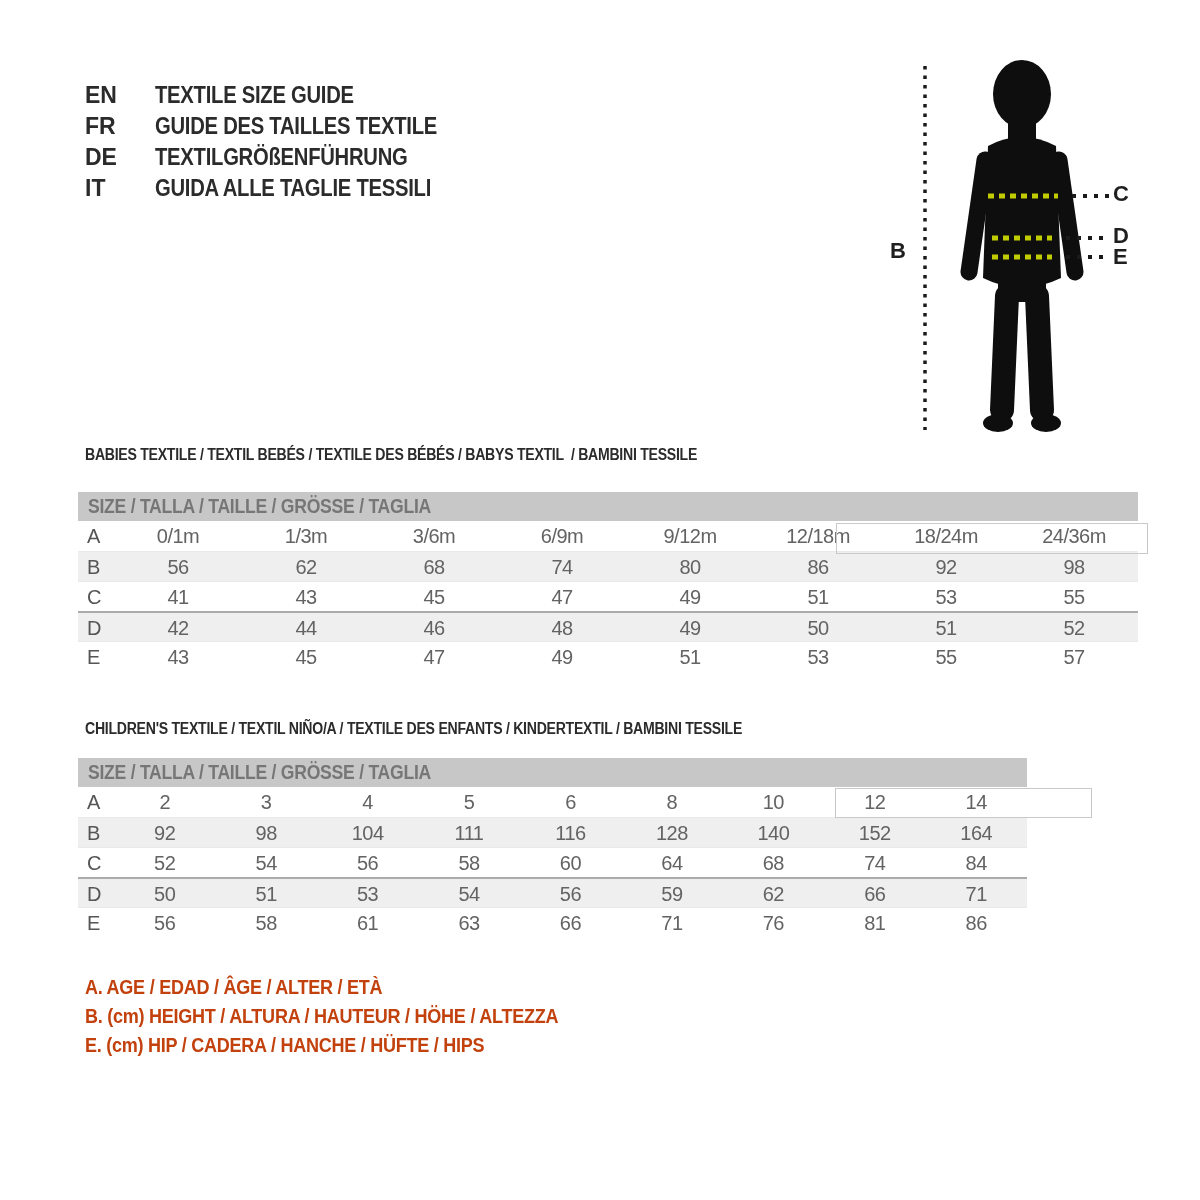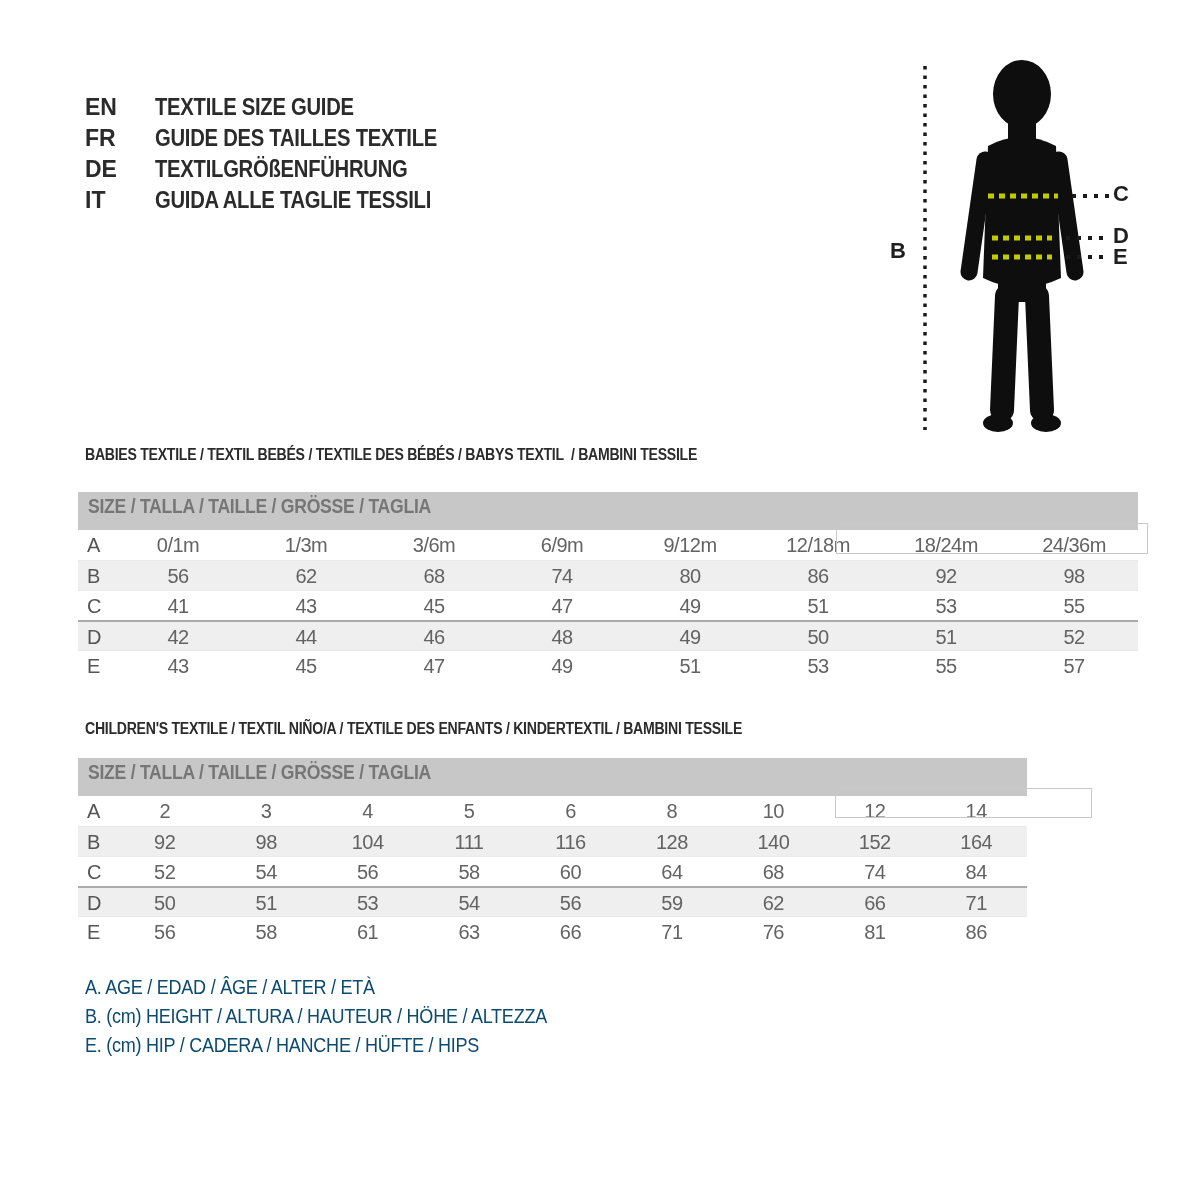--- a/index.html
+++ b/index.html
@@ -3,60 +3,60 @@
 <meta charset="utf-8">
 <style>
   html,body{margin:0;padding:0;background:#ffffff;}
   .canvas{
     position:relative;width:1200px;height:1200px;background:#ffffff;overflow:hidden;
     font-family:"Liberation Sans", sans-serif;color:#2d2d2d;
   }
   .cond{display:inline-block;transform:scaleX(0.88);transform-origin:0 50%;letter-spacing:-0.3px;white-space:pre;}
 
   
-  .lang-block{position:absolute;left:85px;top:92px;}
+  .lang-block{position:absolute;left:85px;top:80px;}
   .lang-row{display:flex;height:31px;line-height:31px;font-size:23px;font-weight:bold;color:#2b2b2b;}
   .lang-code{width:70px;flex:0 0 70px;}
   
   .figure{position:absolute;left:880px;top:50px;width:300px;height:400px;}
   .figure svg{position:absolute;left:0;top:0;}
   .mlabel{position:absolute;font-size:22px;font-weight:bold;color:#1f1f1f;line-height:22px;}
   .lbl-b{left:10px;top:190px;}
   .lbl-c{left:233px;top:133px;}
   .lbl-d{left:233px;top:175px;}
   .lbl-e{left:233px;top:196px;}
 
   
   .sec-heading{position:absolute;left:85px;font-size:16px;font-weight:bold;color:#2b2b2b;white-space:nowrap;}
   .h-babies{top:446px;}
   .h-children{top:720px;}
 
   
   .sg-table{position:absolute;left:78px;}
   .t1{top:492px;width:1060px;}
   .t2{top:758px;width:949px;}
-  .thead{height:38px;line-height:29px;background:#c7c7c7;color:#767676;
+  .thead{height:29px;line-height:29px;background:#c7c7c7;color:#767676;
          font-size:20px;font-weight:bold;padding-left:10px;box-sizing:border-box;}
   .trow{display:flex;height:30px;line-height:30px;font-size:20px;color:#636363;
         letter-spacing:-0.5px;border-top:1px solid #e9e9e9;box-sizing:border-box;}
   .trow.first{border-top:none;}
   .trow.dark-sep{border-top:2px solid #ababab;}
   .r-gray{background:#efefef;}
   .r-white{background:#ffffff;}
   .tlabel{flex:0 0 27px;padding-left:9px;color:#555555;}
   .tcell{flex:1 1 0;text-align:center;}
 
   
   .artifact-box{position:absolute;border:1px solid #c9c9c9;background:transparent;pointer-events:none;}
   .box1{left:836px;top:523px;width:310px;height:29px;}
   .box2{left:835px;top:788px;width:255px;height:28px;}
 
   
   .legend-block{position:absolute;left:85px;top:972px;}
-  .legend-row{height:29px;line-height:29px;font-size:20.5px;font-weight:normal;color:#0c4a6e;white-space:nowrap;}
+  .legend-row{height:29px;line-height:29px;font-size:20.5px;font-weight:bold;color:#c2410c;white-space:nowrap;}
 </style>
 </head>
 <body>
 
 <div class="canvas">
 
   <section class="lang-block">
     <div class="lang-row">
       <span class="lang-code">EN</span>
       <span class="cond">TEXTILE SIZE GUIDE</span>

